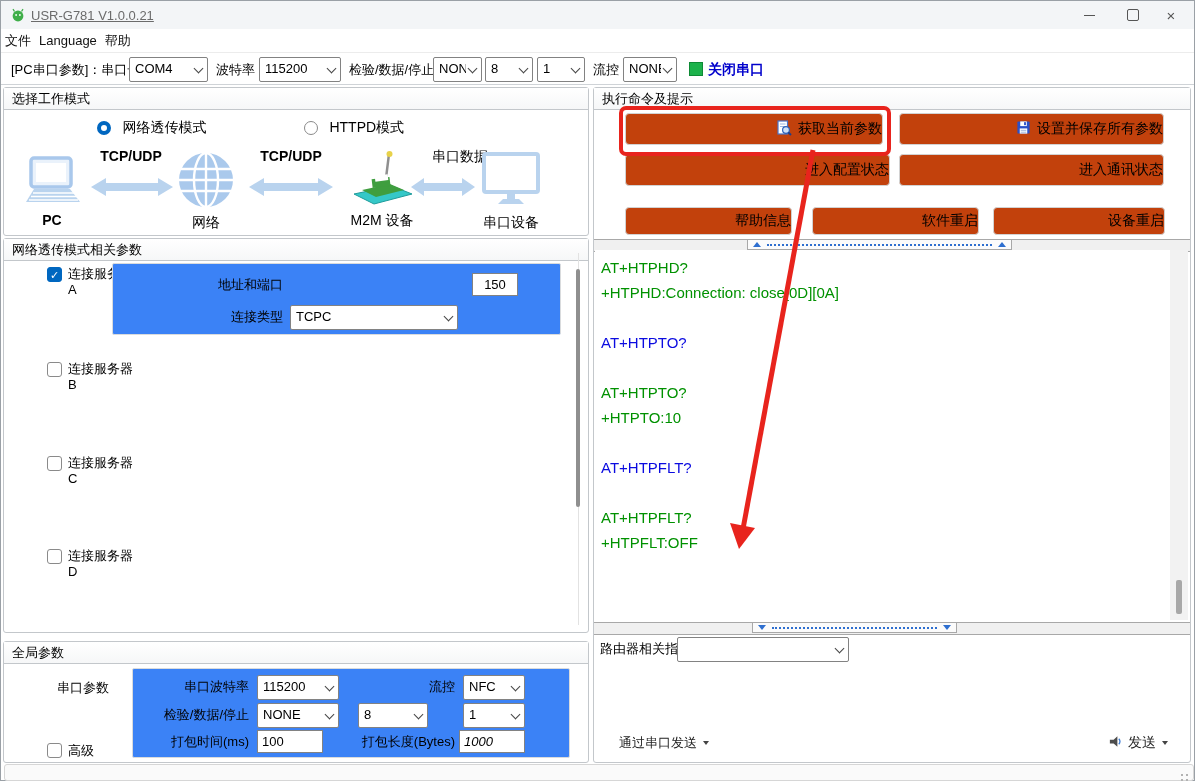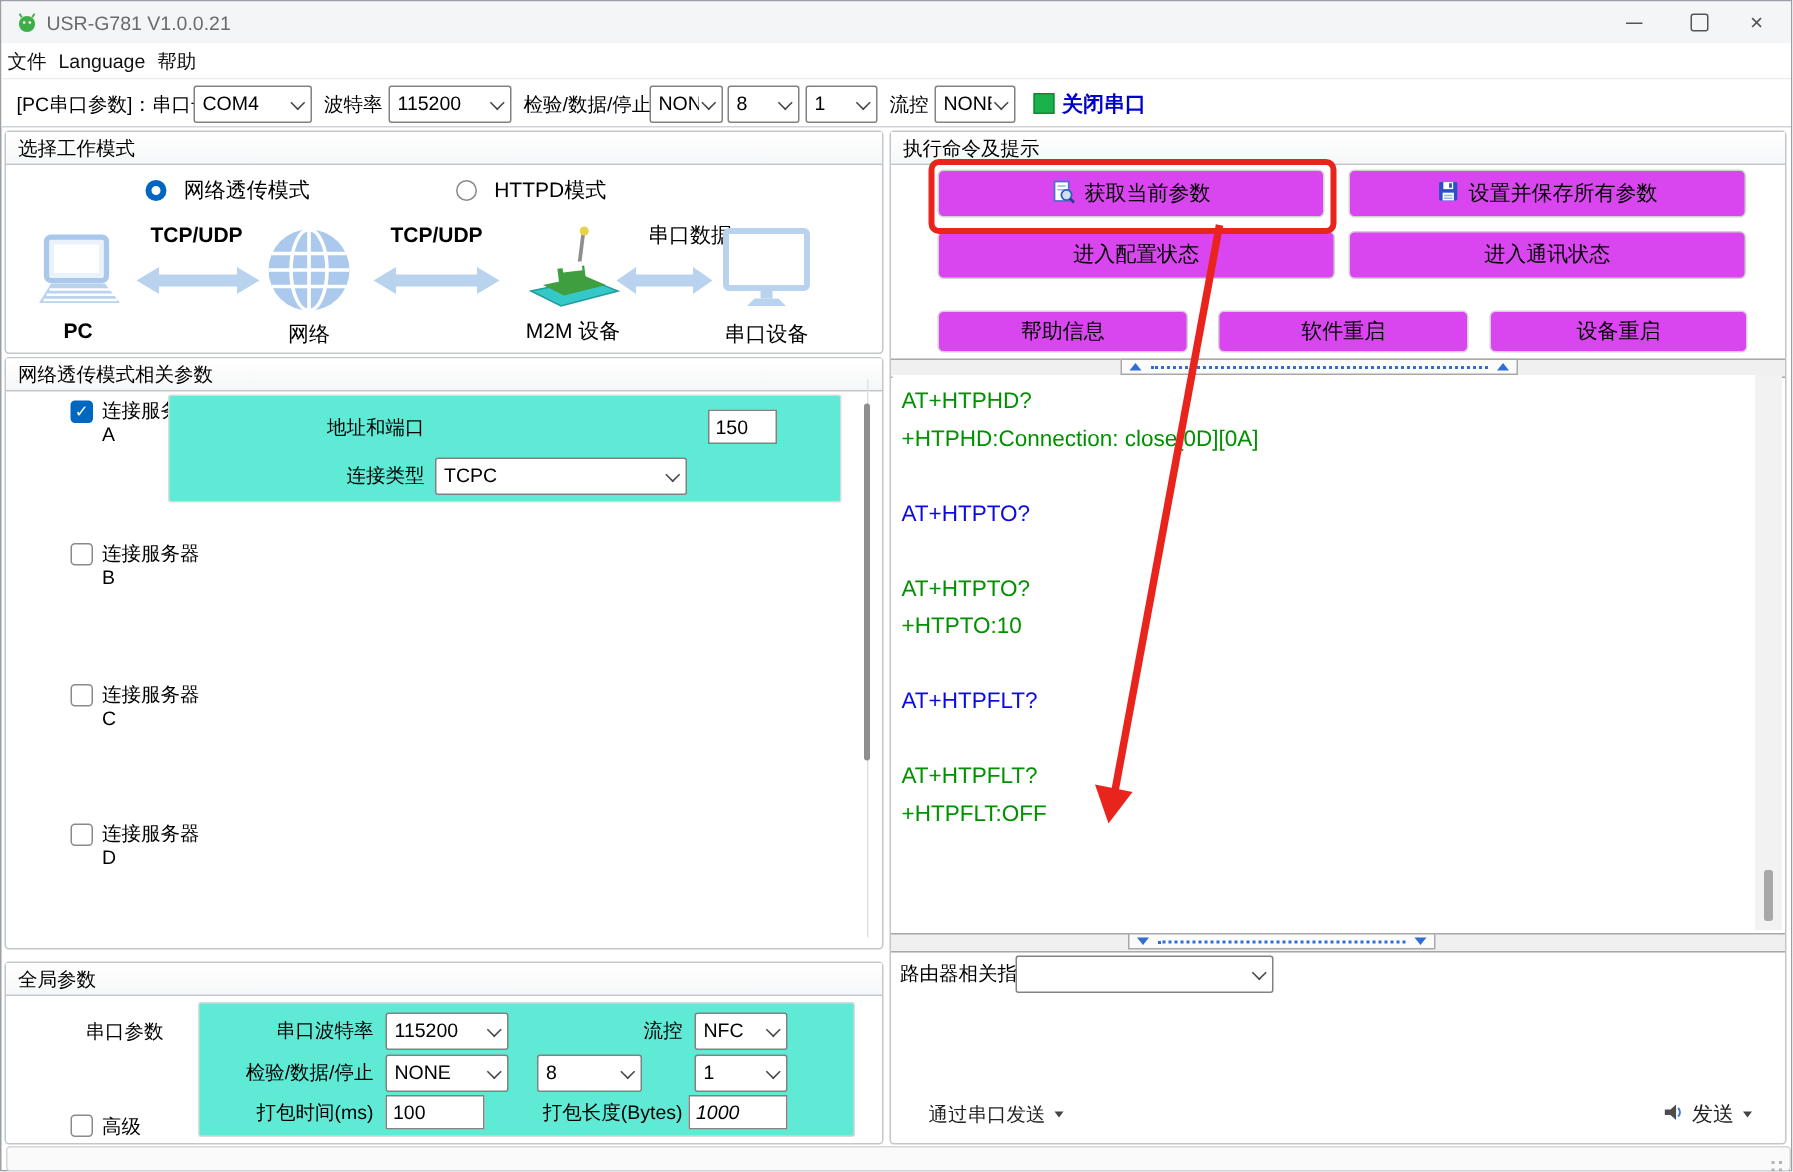--- a/index.html
+++ b/index.html
@@ -39,24 +39,24 @@
   .rlabel{font-size:14px;margin-left:7px;vertical-align:middle;}
   .checkbox{position:absolute;width:15px;height:15px;border:1px solid #8a8a8a;border-radius:3px;background:#fff;box-sizing:border-box;}
   .checkbox.checked{background:#0067c0;border-color:#0067c0;color:#fff;font-size:11px;text-align:center;line-height:14px;}
   .cbl{position:absolute;font-size:13px;line-height:16px;}
 
   
   .dg-label{position:absolute;font-size:14px;text-align:center;}
   .link-label{position:absolute;font-size:14px;font-weight:bold;text-align:center;white-space:nowrap;}
 
   .plabel{position:absolute;font-size:13px;text-align:right;white-space:nowrap;}
-  .panel{position:absolute;border:1px solid #d9dbdd;background:#5eead4;border-radius:2px;}
-
-  
-  .btn{position:absolute;display:flex;align-items:center;justify-content:center;gap:6px;background:#d946ef;border:1px solid #d2d2d2;border-radius:4px;font-size:14px;color:#000;}
+  .panel{position:absolute;border:1px solid #d9dbdd;background:#3b82f6;border-radius:2px;}
+
+  
+  .btn{position:absolute;display:flex;align-items:center;justify-content:flex-end;gap:6px;background:#c2410c;border:1px solid #d2d2d2;border-radius:4px;font-size:14px;color:#000;}
 
   
   .splitter{position:absolute;background:#f0f0f0;border-top:1px solid #a8a8a8;border-bottom:1px solid #a8a8a8;}
   .splitter-handle{position:absolute;top:-1px;height:11px;background:#fbfbfb;border:1px solid #a8a8a8;display:flex;align-items:center;padding:0 5px;box-sizing:border-box;}
   .dotline{flex:1;border-top:2px dotted #2e6fd0;height:0;margin:0 6px;}
   .tri-up{width:0;height:0;border-left:4px solid transparent;border-right:4px solid transparent;border-bottom:5px solid #2e6fd0;}
   .tri-down{width:0;height:0;border-left:4px solid transparent;border-right:4px solid transparent;border-top:5px solid #2e6fd0;}
 
   
   .terminal{position:absolute;background:#fff;overflow:hidden;}
@@ -83,21 +83,21 @@
   <div class="abs titlebar">
     <span class="abs" style="left:9px;top:6px;width:16px;height:16px;">
       <svg width="16" height="16" viewBox="0 0 16 16">
         <line x1="4.5" y1="4.5" x2="3" y2="2.2" stroke="#3fae49" stroke-width="1.3"></line>
         <line x1="11.5" y1="4.5" x2="13" y2="2.2" stroke="#3fae49" stroke-width="1.3"></line>
         <circle cx="8" cy="9" r="5.4" fill="#3fae49"></circle>
         <circle cx="6.1" cy="8" r="0.9" fill="#fff"></circle>
         <circle cx="9.9" cy="8" r="0.9" fill="#fff"></circle>
       </svg>
     </span>
-    <span class="title-text" style="margin-left:30px;">USR-G781 V1.0.0.21</span>
+    <span class="title-text" style="margin-left:30px;text-decoration:underline;">USR-G781 V1.0.0.21</span>
     <span class="abs winbtn" style="right:88px;top:2px;">
         <span class="minus"></span>
       </span>
     <span class="abs winbtn" style="right:44px;top:2px;">
         <span class="maxbox"></span>
       </span>
     <span class="abs winbtn" style="right:6px;top:2px;">
         <span class="closex">×</span>
       </span>
   </div>
@@ -221,21 +221,21 @@
   </div>
 
   <div class="abs group" style="left:2px;top:237px;width:586px;height:395px;">
     <div class="group-title">网络透传模式相关参数</div>
 
     <span class="checkbox checked" style="left:43px;top:28px;">✓</span>
     <span class="cbl" style="left:64px;top:27px;">连接服务器</span>
     <span class="cbl" style="left:64px;top:43px;">A</span>
     <div class="panel" style="left:108px;top:24px;width:447px;height:70px;">
       <span class="plabel" style="left:0;top:12px;width:170px;">地址和端口</span>
-      <input class="tbox" style="left: 359px; top: 9px; width: 46px;" value="150">
+      <input class="tbox" style="left: 359px; top: 9px; width: 46px; text-align: center;" value="150">
       <span class="plabel" style="left:0;top:44px;width:170px;">连接类型</span>
       <div class="combo" style="left:177px;top:41px;width:166px;">
         <span class="ctext">TCPC</span>
           <span class="chev"></span>
       </div>
     </div>
 
     <span class="checkbox" style="left:43px;top:123px;"></span>
     <span class="cbl" style="left:64px;top:122px;">连接服务器</span>
     <span class="cbl" style="left:64px;top:138px;">B</span>

